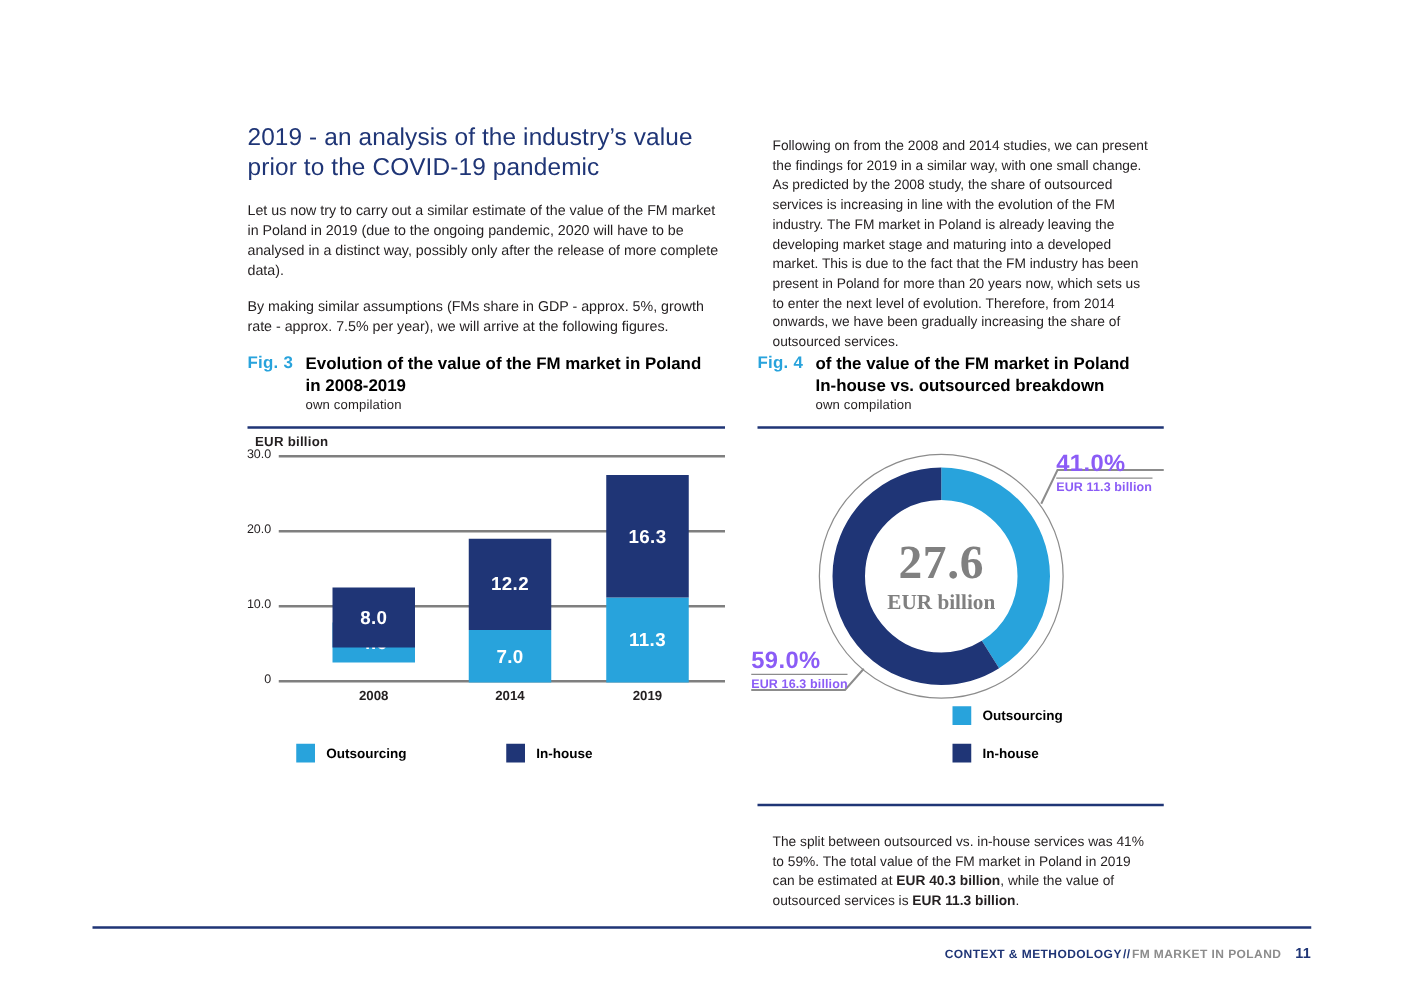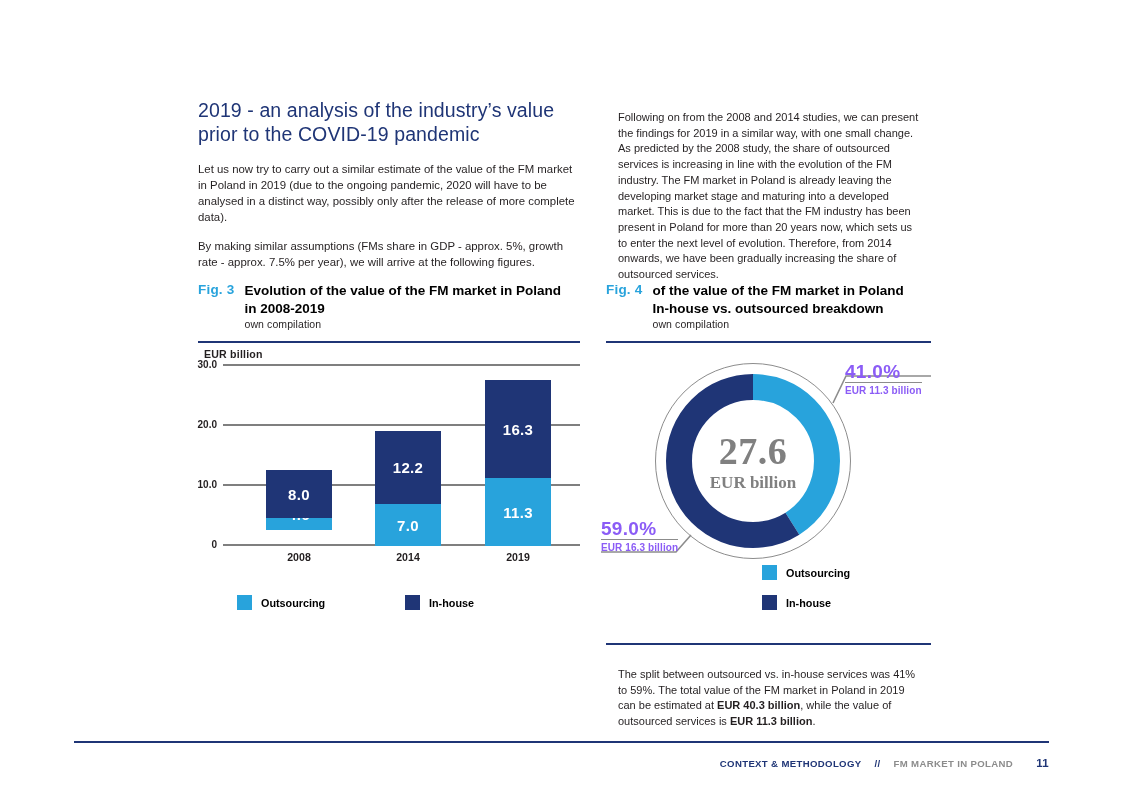--- a/index.html
+++ b/index.html
@@ -135,21 +135,21 @@
     right: 0;
     height: 2px;
     background: #7f7f7f;
   }
   .ytick {
     position: absolute;
     right: 100%;
     margin-right: 6px;
     transform: translateY(-50%);
     font-size: 10px;
-    font-weight: bold;
+    font-weight: normal;
     color: #231f20;
     white-space: nowrap;
   }
   .bar-group {
     position: absolute;
     bottom: 0;
     width: 66px;
   }
   .seg {
     position: absolute;
@@ -282,21 +282,21 @@
   }
   #right-caption b { font-weight: bold; }
 
   
   #footer {
     position: absolute;
     right: 74px;
     top: 757px;
     display: flex;
     align-items: baseline;
-    gap: 12px;
+    gap: 0px;
     font-size: 9.6px;
     letter-spacing: .35px;
   }
   #footer-section {
     color: #1f3576;
     font-weight: bold;
   }
   #footer-sep { color: #1f3576; font-weight: bold; padding: 0 1px; }
   #footer-doc { color: #8c8c8c; font-weight: bold; }
   #footer-page {

